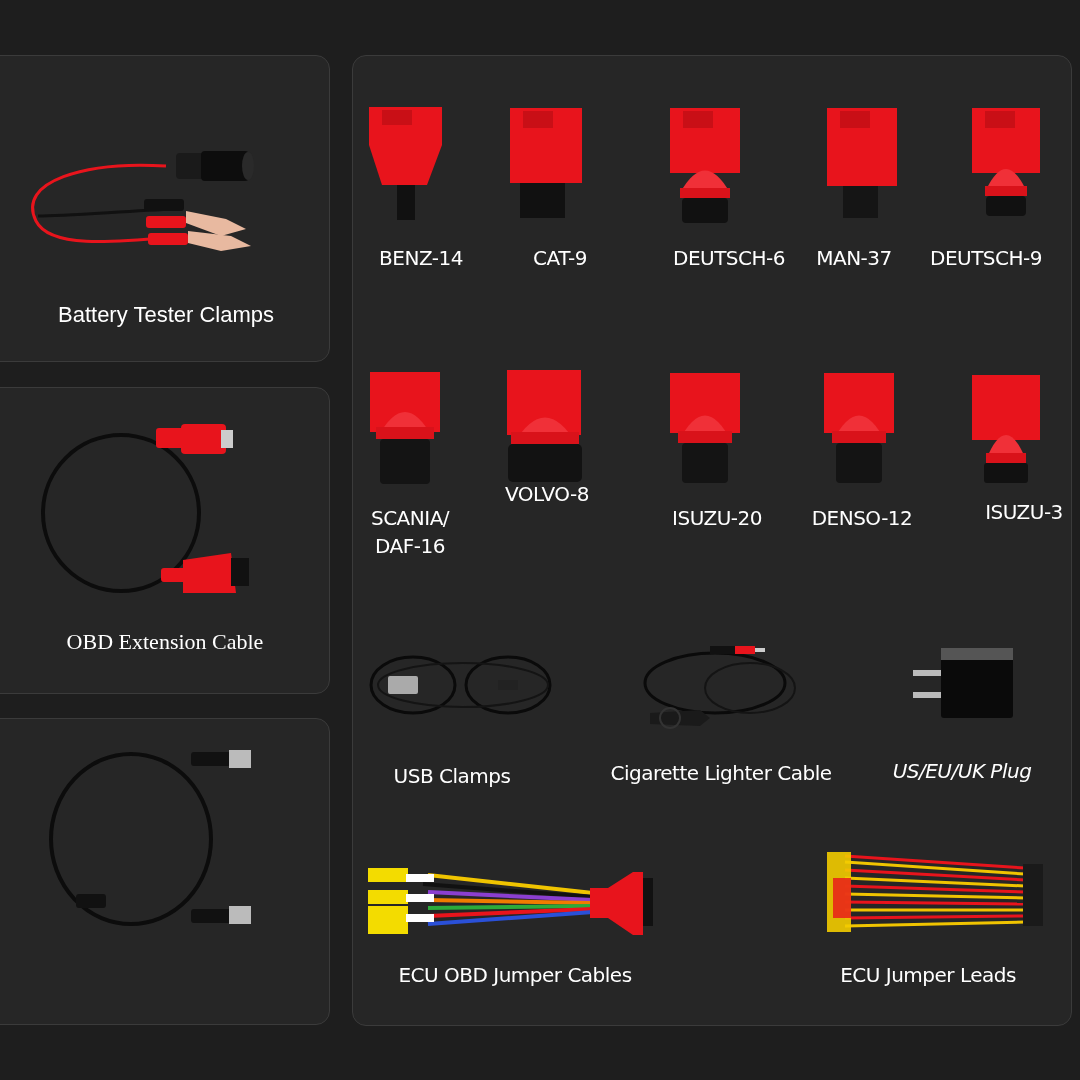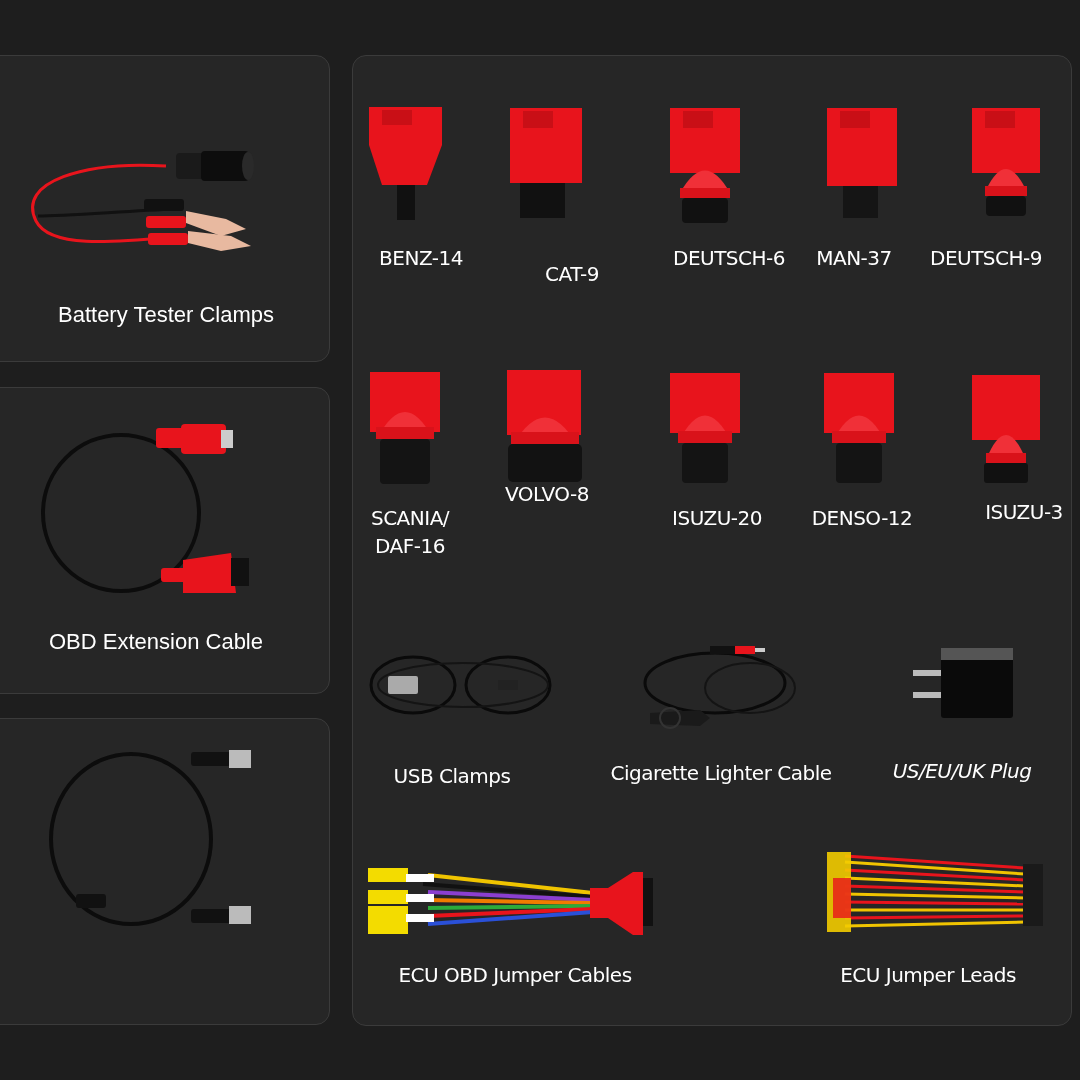--- a/index.html
+++ b/index.html
@@ -45,21 +45,21 @@
     <svg width="220" height="190" viewBox="0 0 220 190">
       <ellipse cx="80" cy="95" rx="78" ry="78" stroke="#0c0c0c" stroke-width="4" fill="none"></ellipse>
       <rect x="115" y="10" width="30" height="20" rx="3" fill="#e8141c"></rect>
       <rect x="140" y="6" width="45" height="30" rx="4" fill="#e8141c"></rect>
       <rect x="180" y="12" width="12" height="18" fill="#ccc"></rect>
       <rect x="120" y="150" width="25" height="14" rx="3" fill="#e8141c"></rect>
       <path d="M142 142 L190 135 L195 175 L142 175 Z" fill="#e8141c"></path>
       <rect x="190" y="140" width="18" height="28" fill="#111"></rect>
     </svg>
   </div>
-  <div class="label" style="left:175px;top:240px;">OBD Extension Cable</div>
+  <div class="label" style="left:184px;top:240px;font-family:Liberation Serif, serif;">OBD Extension Cable</div>
 </div>
 
 <div class="card" style="left:-20px;top:718px;width:350px;height:307px;">
   <div class="item-img" style="left:65px;top:25px;">
     <svg width="220" height="190" viewBox="0 0 220 190">
       <ellipse cx="85" cy="95" rx="80" ry="85" stroke="#0c0c0c" stroke-width="4" fill="none"></ellipse>
       <rect x="145" y="8" width="40" height="14" rx="3" fill="#111"></rect>
       <rect x="183" y="6" width="22" height="18" fill="#bbb"></rect>
       <rect x="30" y="150" width="30" height="14" rx="3" fill="#111"></rect>
       <rect x="145" y="165" width="40" height="14" rx="3" fill="#111"></rect>
@@ -81,21 +81,21 @@
   <div class="label cond" style="left:421px;top:244px;">BENZ-14</div>
 </div>
 <div>
   <div class="item-img" style="left:508px;top:108px;">
     <svg width="80" height="112" viewBox="0 0 80 112">
         <rect x="2" y="0" width="72" height="75" fill="#e8141c"></rect>
         <rect x="15" y="3" width="30" height="17" fill="#c90f16"></rect>
         <rect x="12" y="75" width="45" height="35" fill="#111"></rect>
       </svg>
   </div>
-  <div class="label cond" style="left:560px;top:260px;margin-left:12px;">CAT-9</div>
+  <div class="label cond" style="left:560px;top:244px;">CAT-9</div>
 </div>
 <div>
   <div class="item-img" style="left:668px;top:108px;">
     <svg width="75" height="115" viewBox="0 0 75 115">
         <rect x="2" y="0" width="70" height="65" fill="#e8141c"></rect>
         <rect x="15" y="3" width="30" height="17" fill="#c90f16"></rect>
         <path d="M12 85 Q37 40 62 85 Z" fill="#f03038"></path>
         <rect x="12" y="80" width="50" height="10" fill="#d9121a"></rect>
         <rect x="14" y="90" width="46" height="25" rx="4" fill="#111"></rect>
       </svg>

